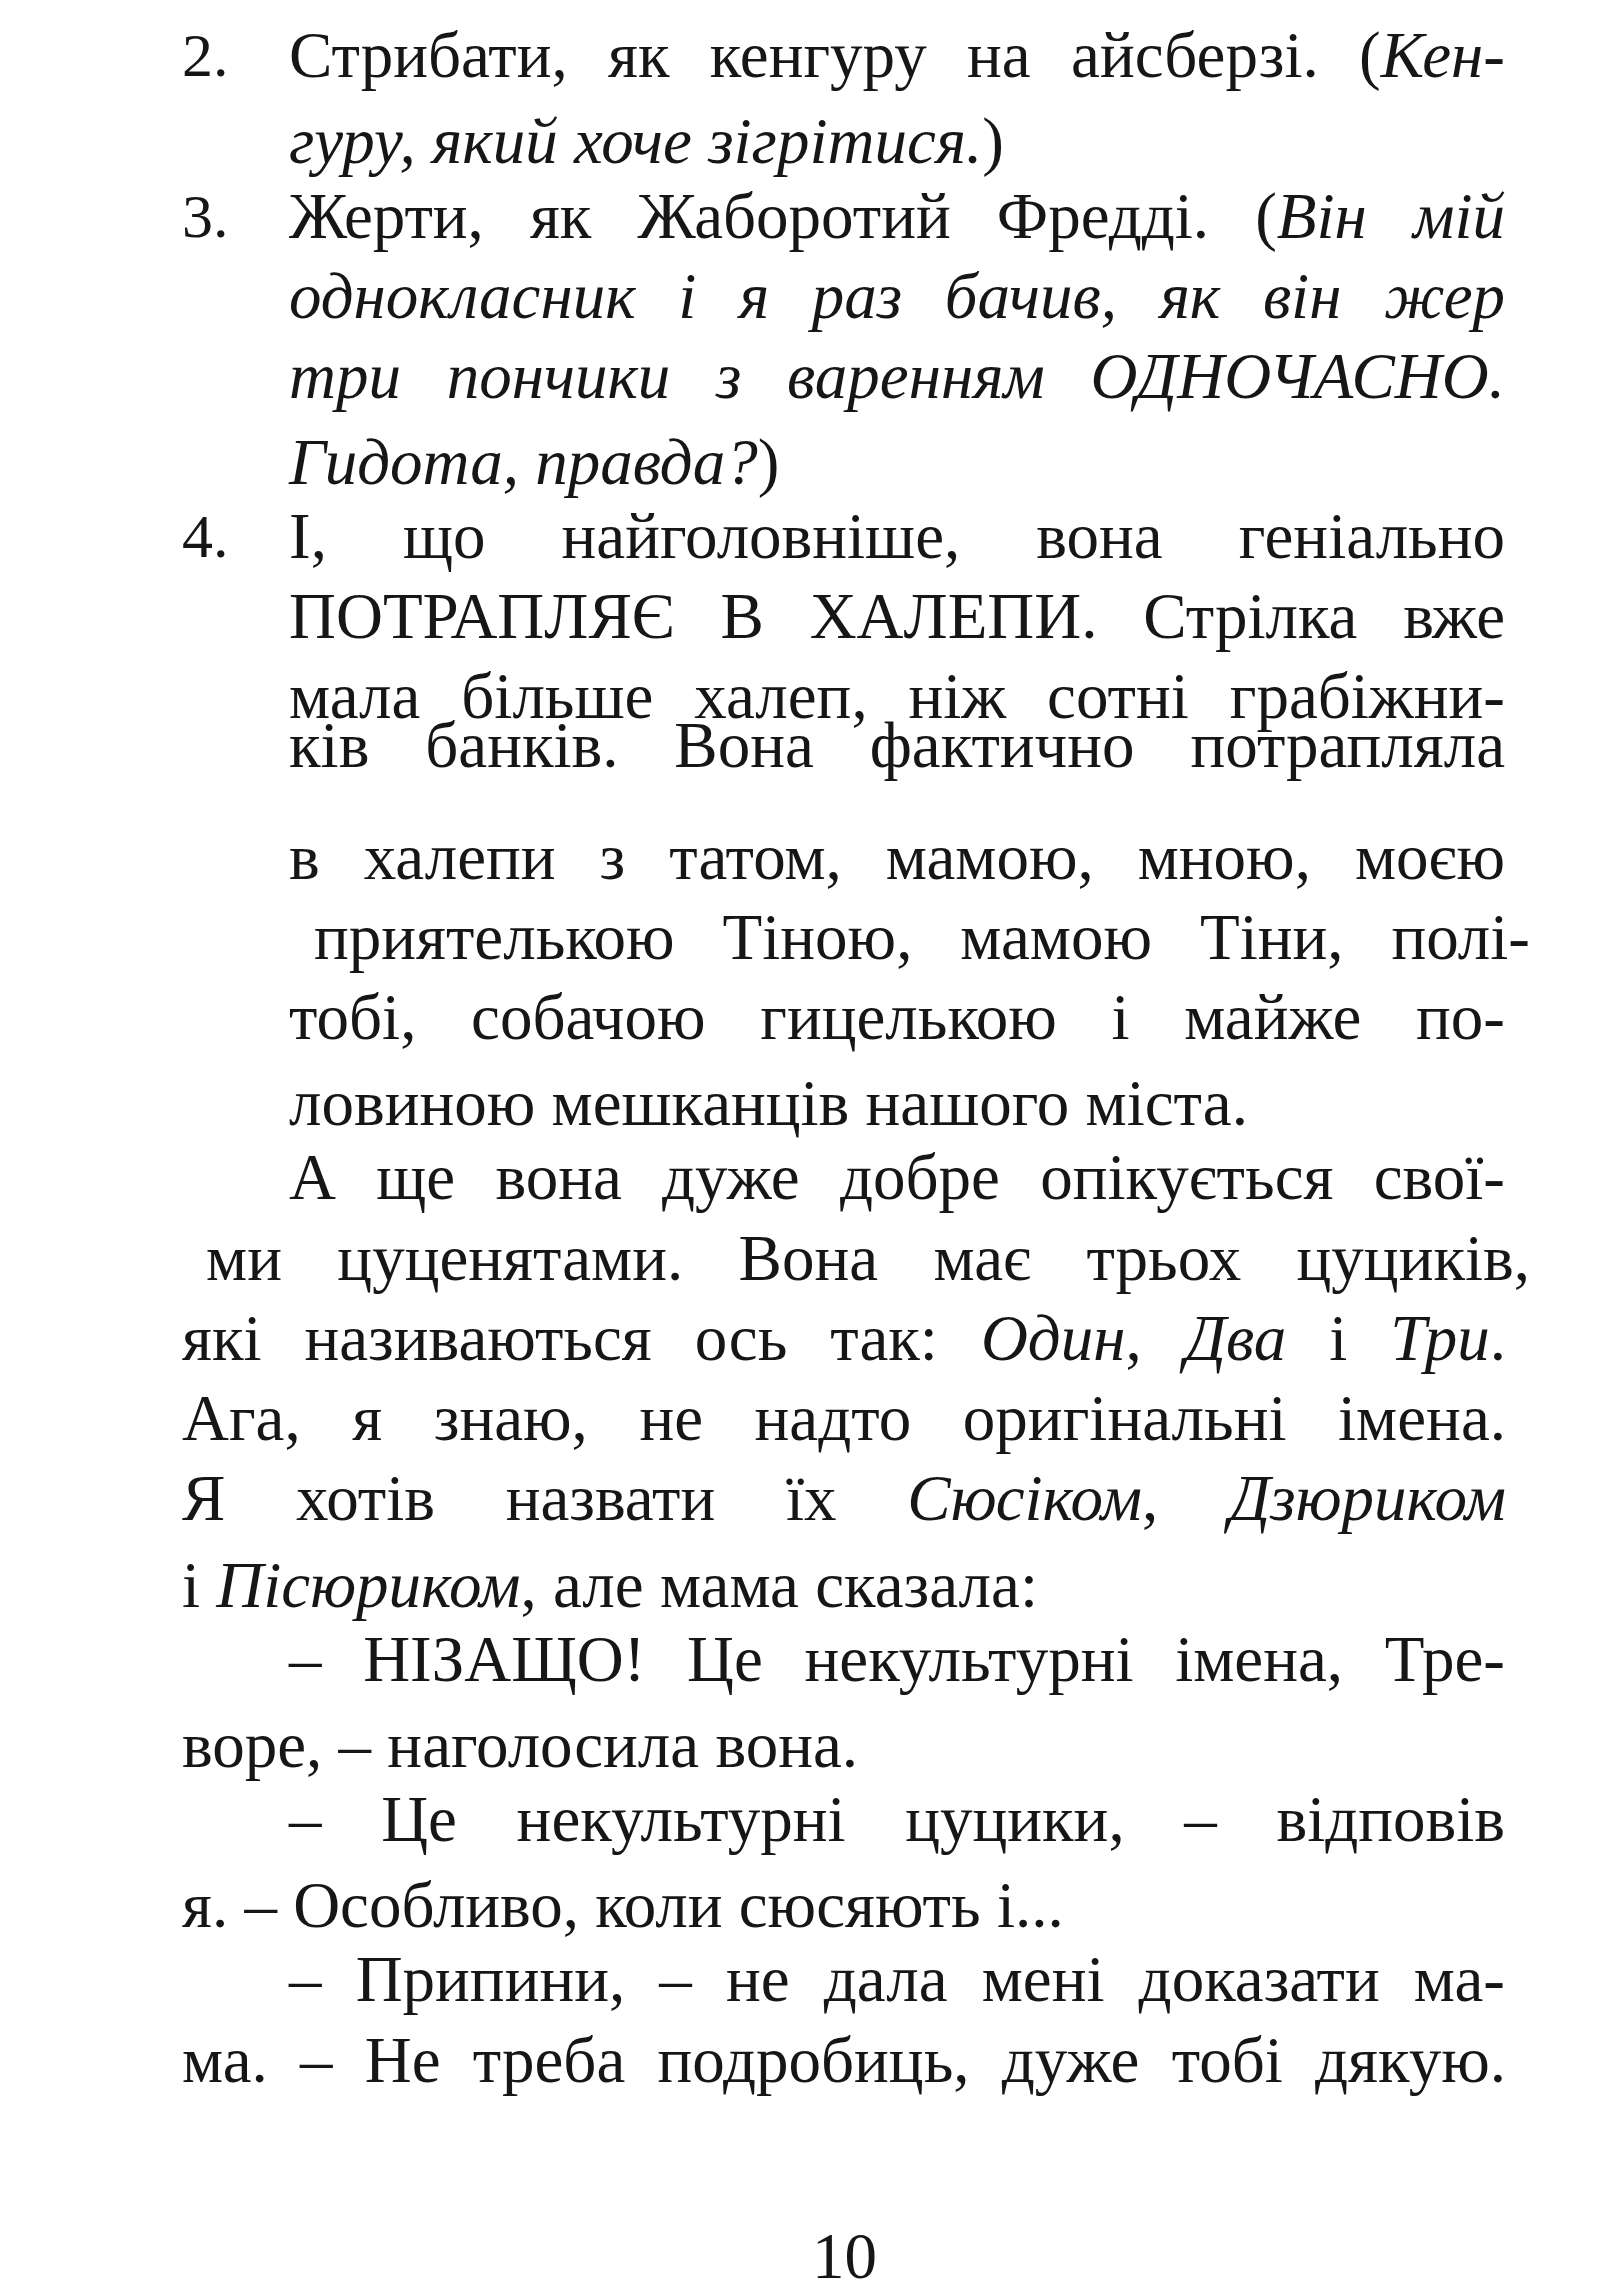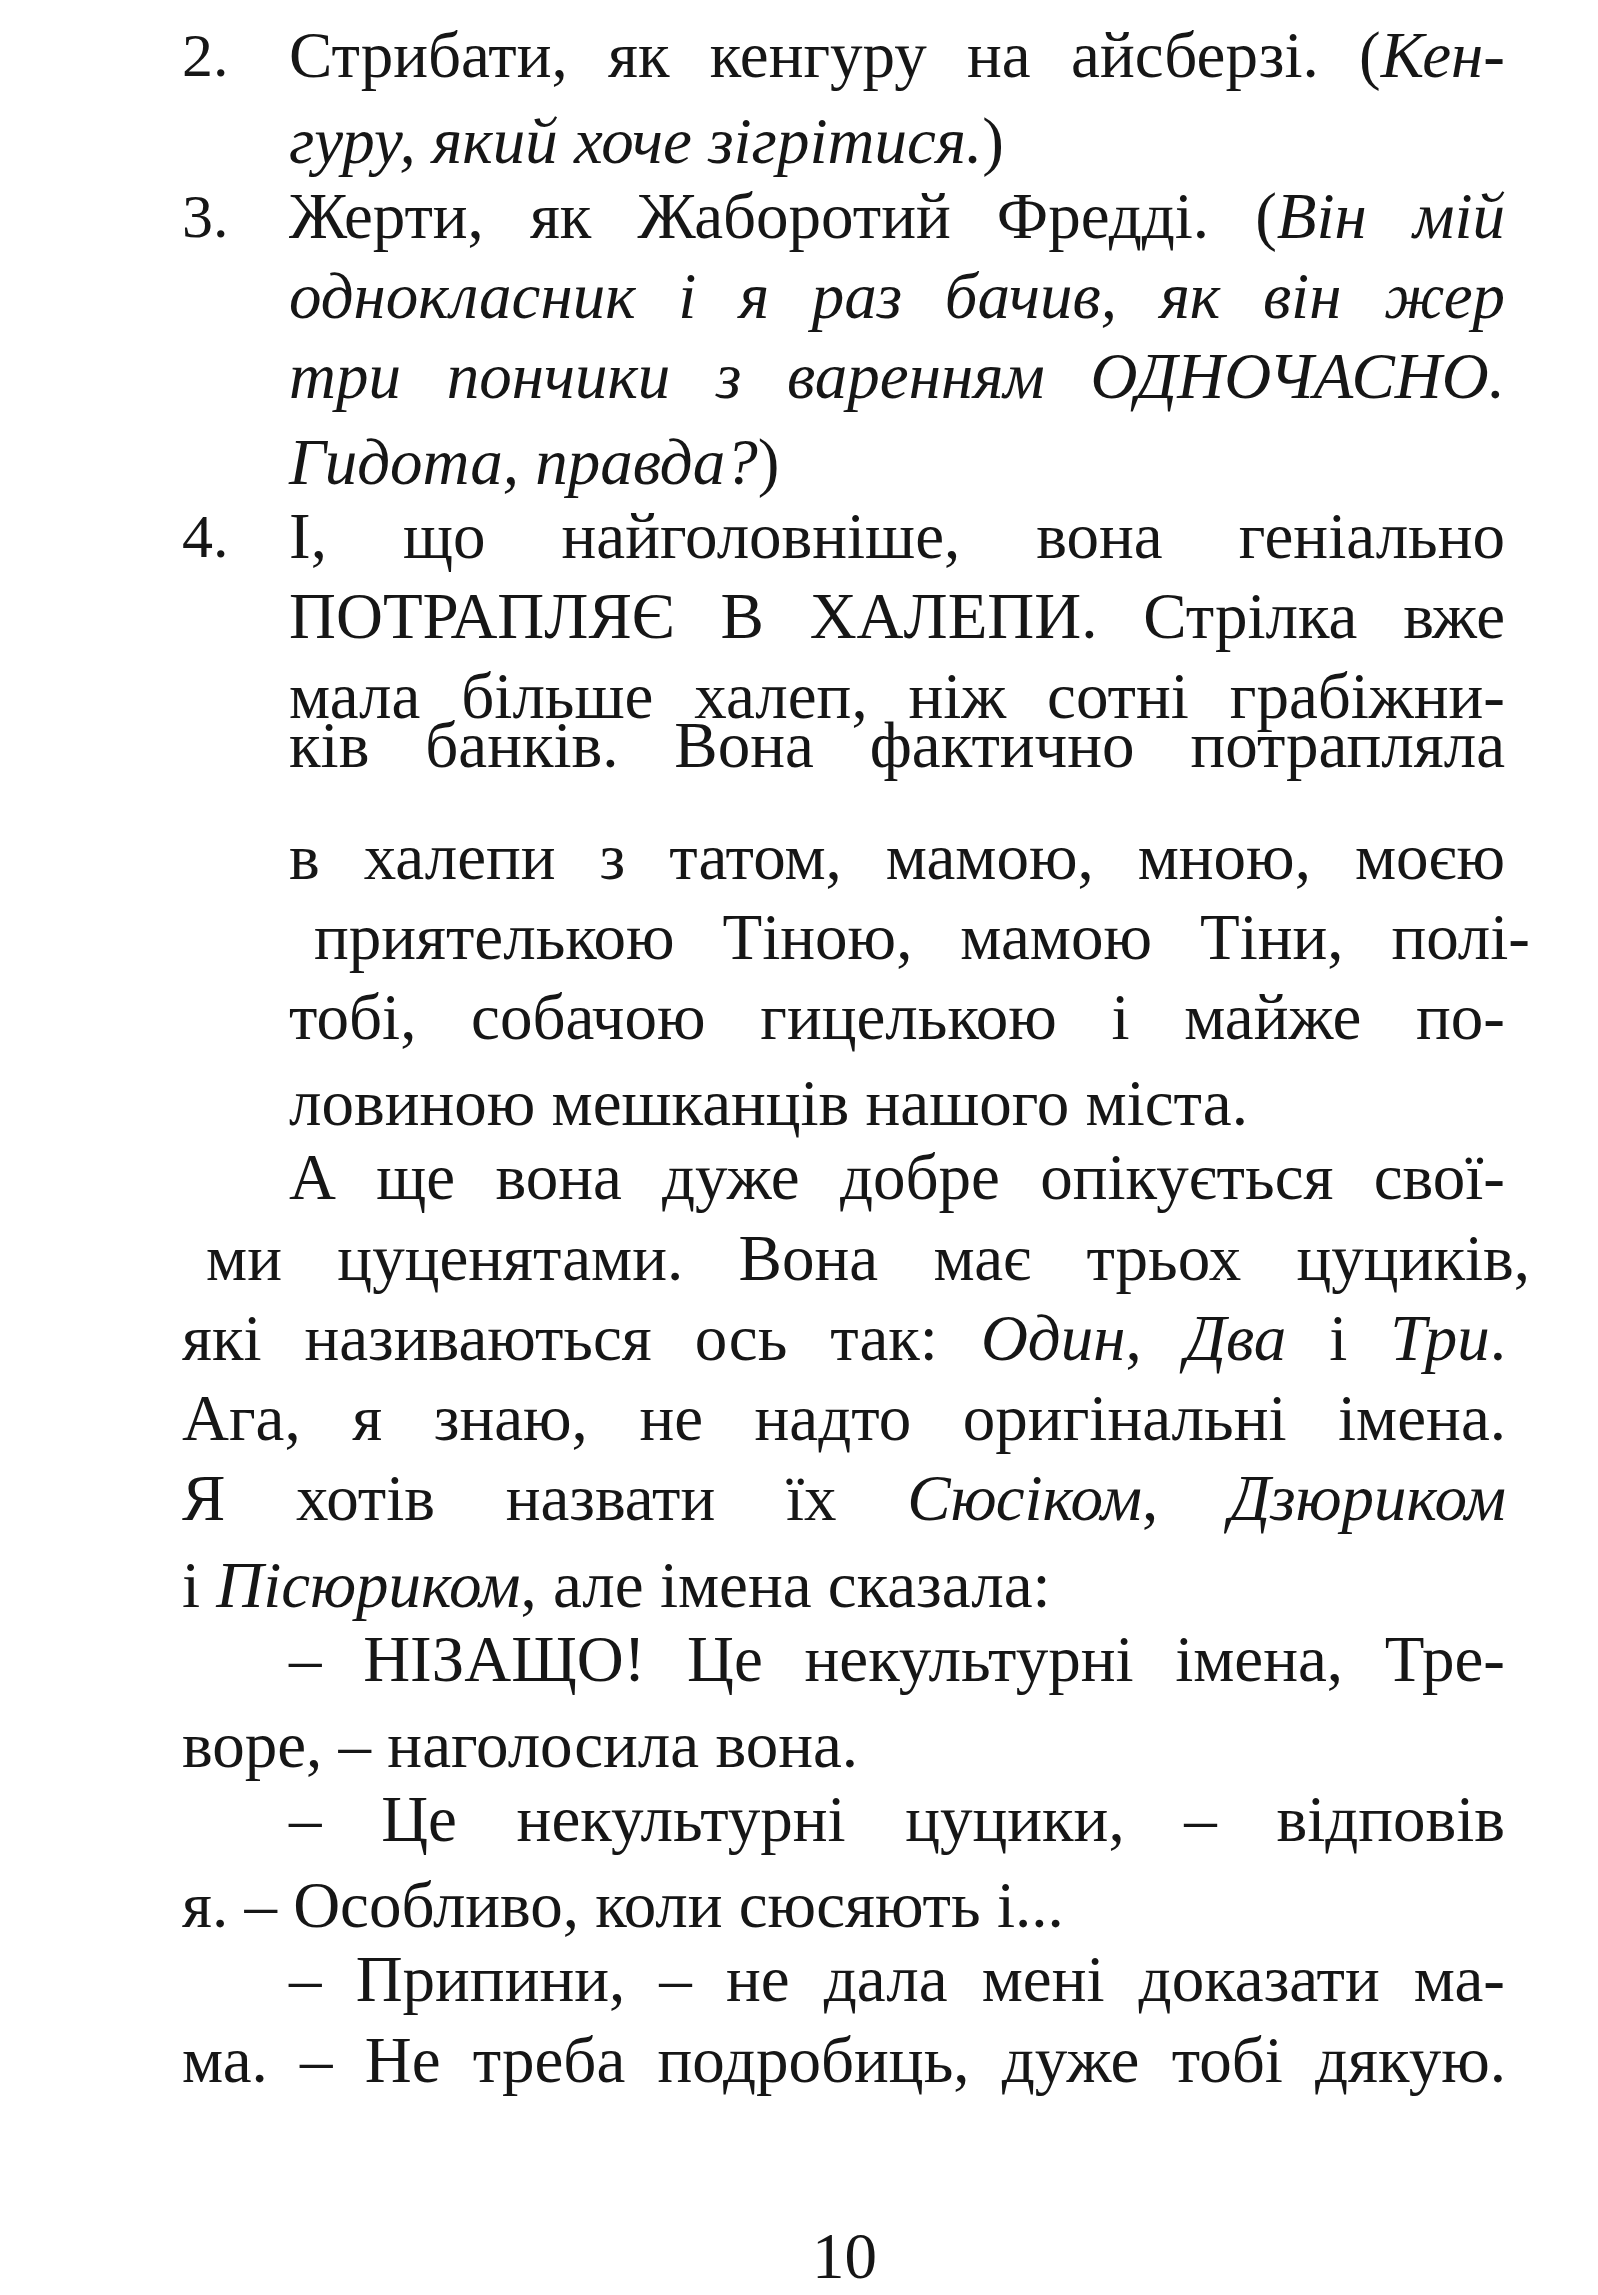--- a/index.html
+++ b/index.html
@@ -123,21 +123,21 @@
       <div class="line" style="left: 182px; width: 1324px; top: 1298px;">
         <span class="inner" style="white-space: normal; display: block; width: 100%;"><span>які називаються ось так: </span><i>Один</i><span>, </span><i>Два</i><span> і </span><i>Три</i><span>.</span></span>
       </div>
       <div class="line" style="left: 182px; width: 1324px; top: 1378px;">
         <span class="inner" style="white-space: normal; display: block; width: 100%;"><span>Ага, я знаю, не надто оригінальні імена.</span></span>
       </div>
       <div class="line" style="left: 182px; width: 1324px; top: 1458px;">
         <span class="inner" style="white-space: normal; display: block; width: 100%;"><span>Я хотів назвати їх </span><i>Сюсіком</i><span>, </span><i>Дзюриком</i></span>
       </div>
       <div class="line last" style="left: 182px; width: 1324px; top: 1539px;">
-        <span class="inner" style="white-space: normal; display: block; width: 100%;"><span>і </span><i>Пісюриком</i><span>, але імена сказала:</span></span>
+        <span class="inner" style="white-space: normal; display: block; width: 100%;"><span>і </span><i>Пісюриком</i><span>, але мама сказала:</span></span>
       </div>
       <div class="line" style="left: 289px; width: 1216px; top: 1619px;">
         <span class="inner" style="white-space: normal; display: block; width: 100%;"><span>– НІЗАЩО! Це некультурні імена, Тре-</span></span>
       </div>
       <div class="line last" style="left: 182px; width: 1324px; top: 1699px;">
         <span class="inner" style="white-space: normal; display: block; width: 100%;"><span>воре, – наголосила вона.</span></span>
       </div>
       <div class="line" style="left: 289px; width: 1216px; top: 1779px;">
         <span class="inner" style="white-space: normal; display: block; width: 100%;"><span>– Це некультурні цуцики, – відповів</span></span>
       </div>

